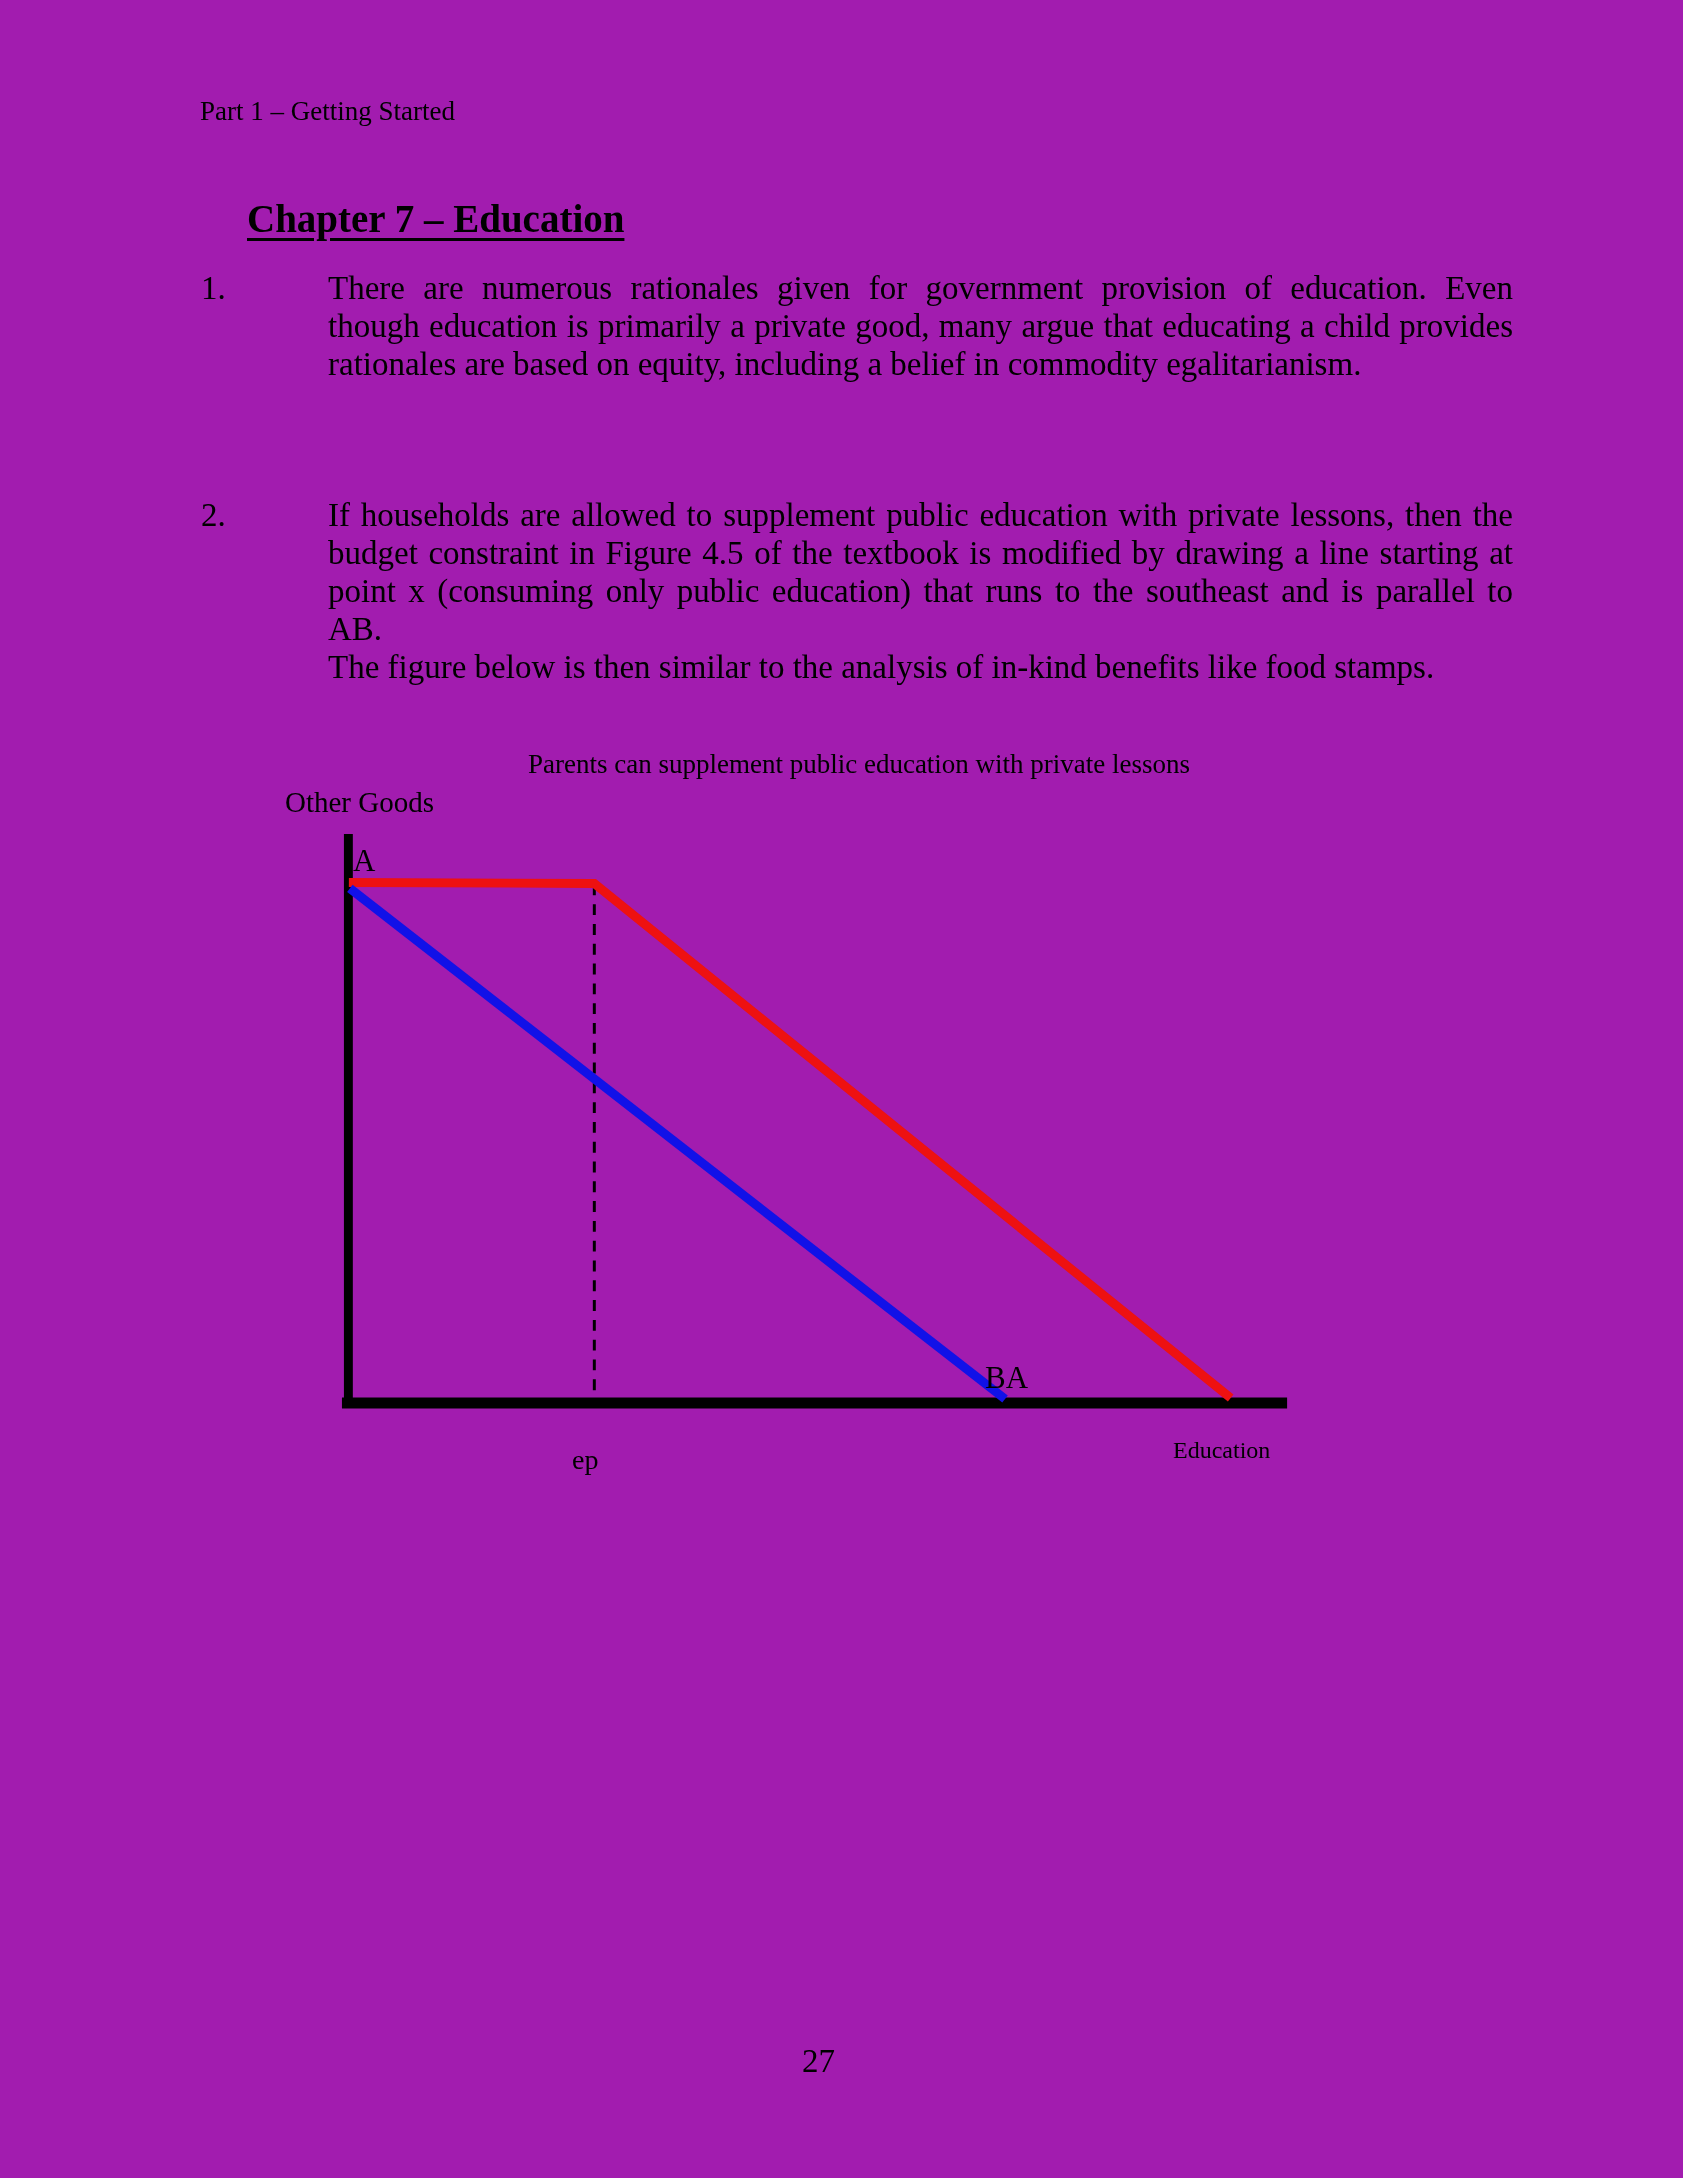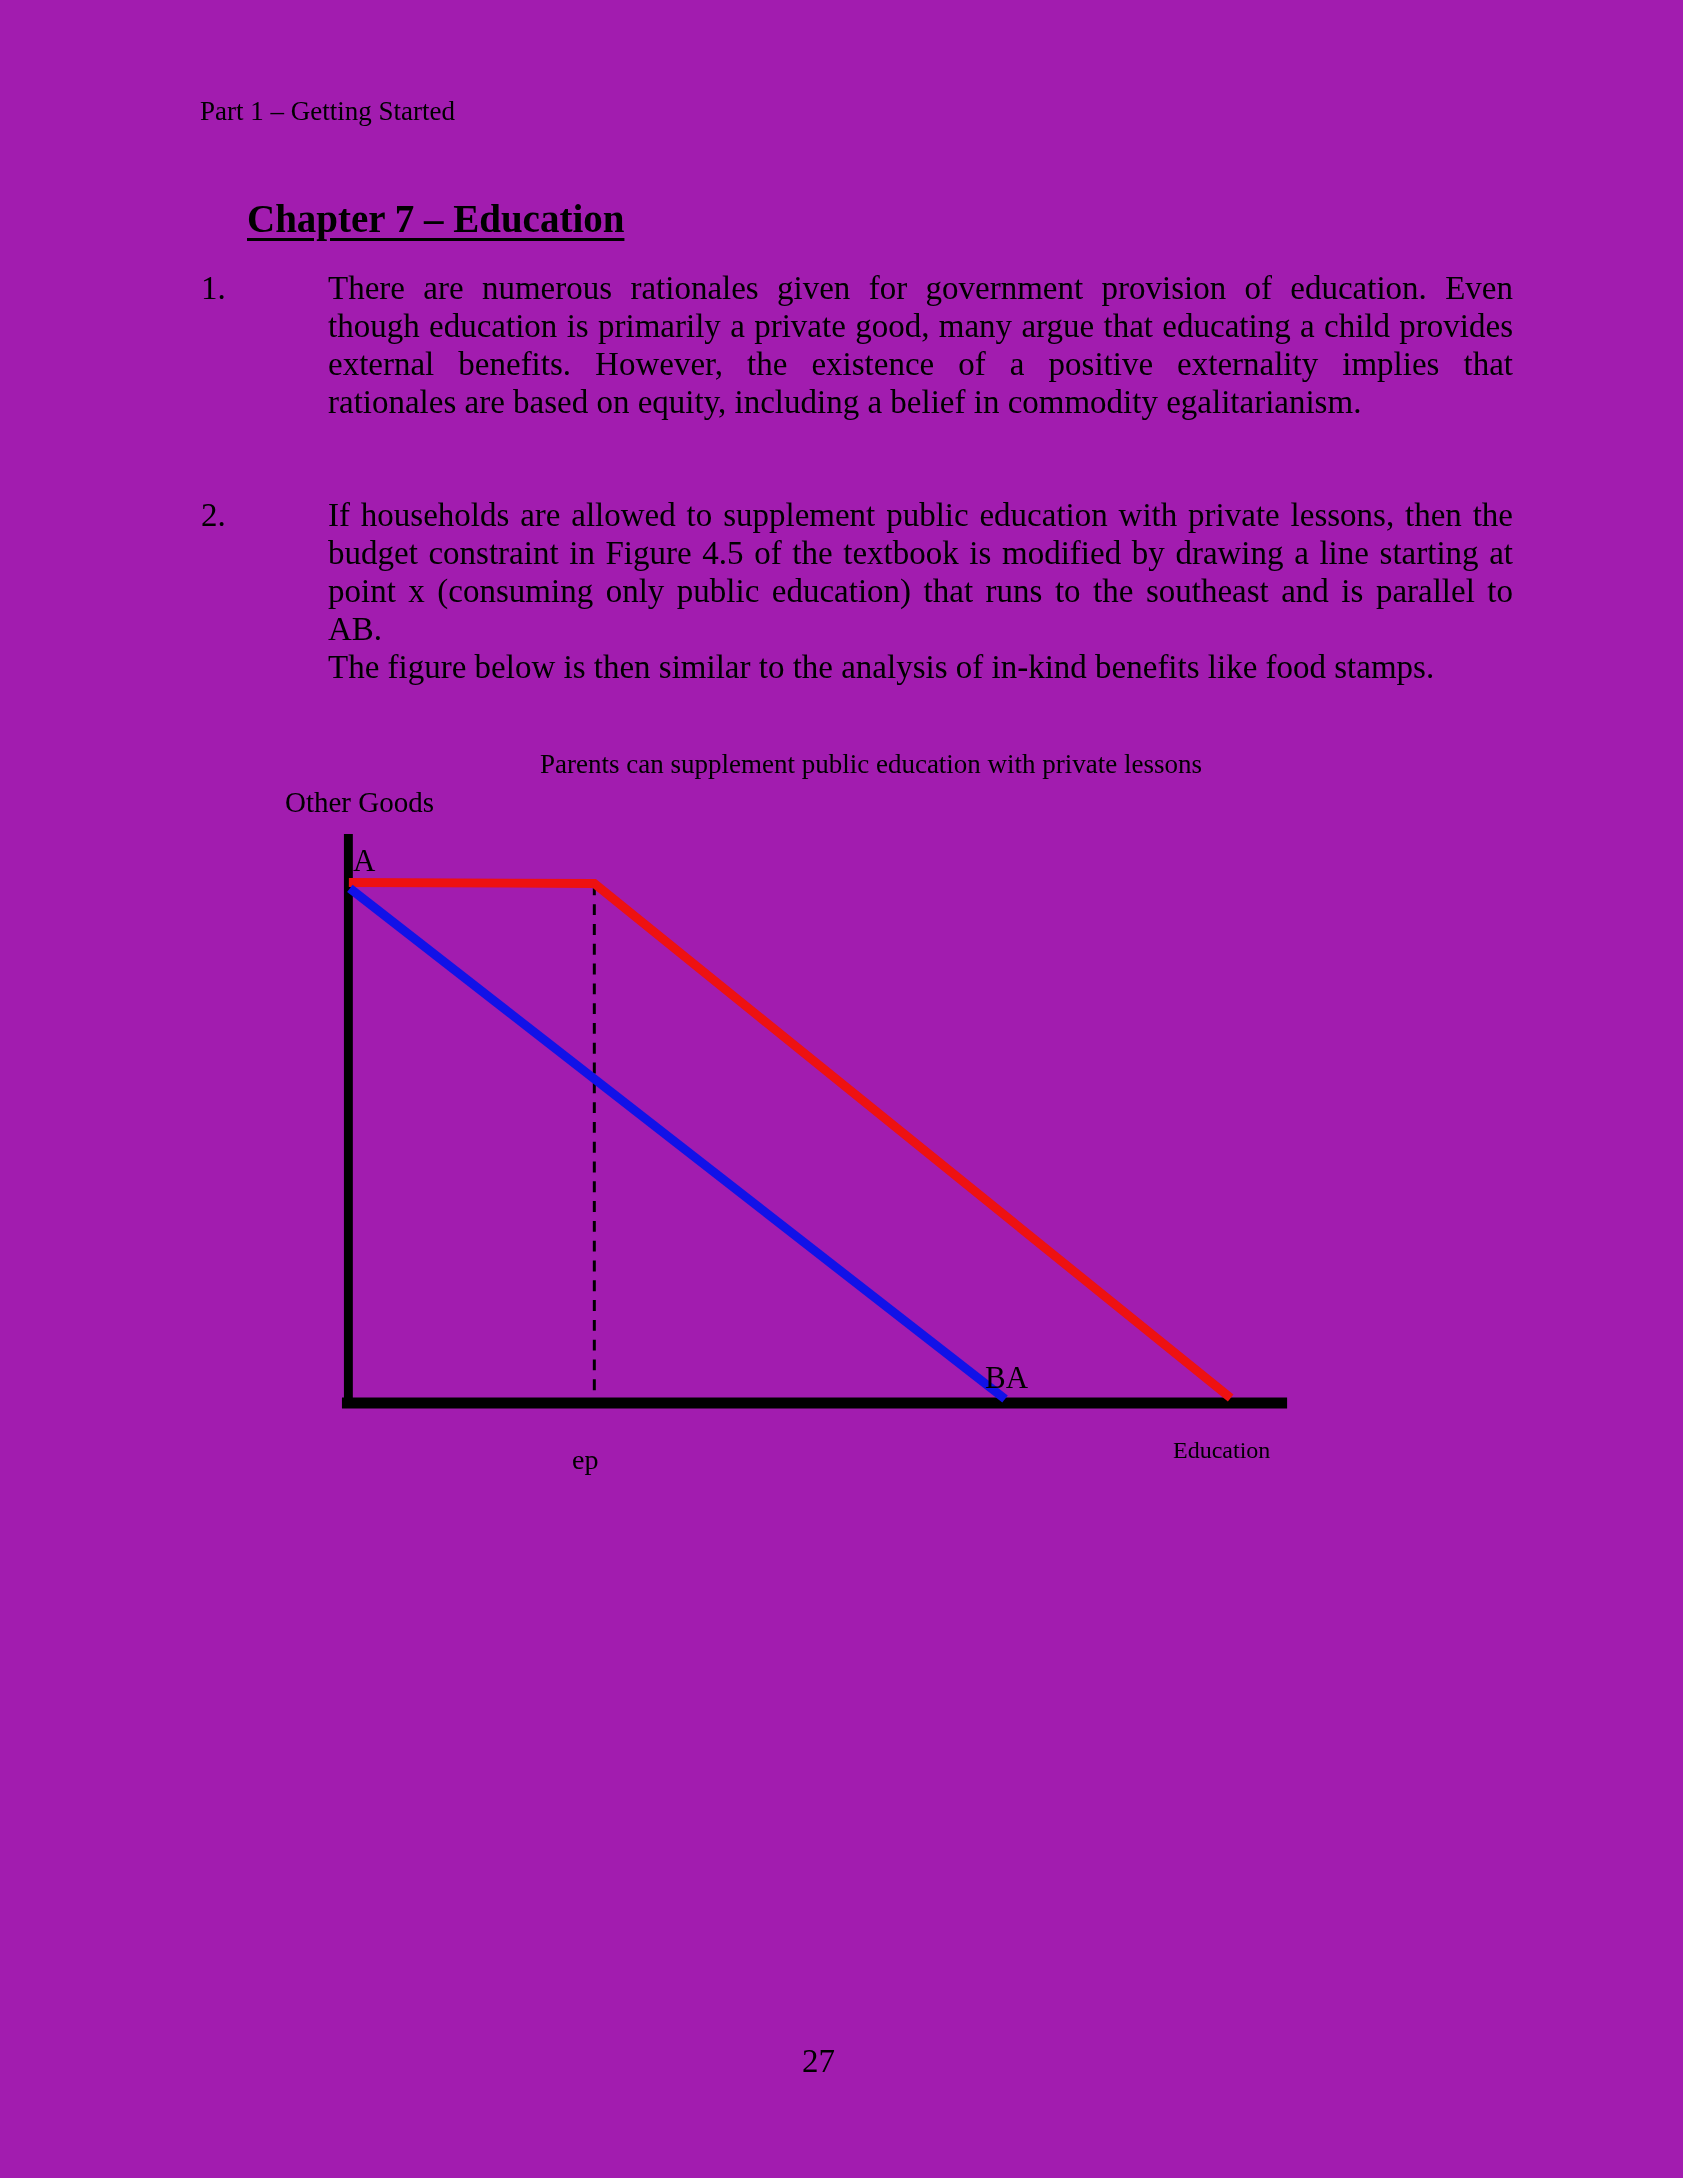--- a/index.html
+++ b/index.html
@@ -48,21 +48,21 @@
     top: 0;
     width: 1185px;
     font-size: 33px;
     line-height: 38px;
     margin-left: 26px;
   }
   .jline { text-align: justify; text-align-last: justify; }
   .lline { text-align: left; }
   .figure-title {
     position: absolute;
-    left: 540px;
+    left: 528px;
     top: 749px;
     font-size: 27px;
     white-space: nowrap;
   }
   .y-axis-label {
     position: absolute;
     left: 285px;
     top: 786px;
     font-size: 29px;
     white-space: nowrap;
@@ -114,21 +114,20 @@
 
   <div class="header-text">Part 1 – Getting Started</div>
 
   <div class="chapter-title">Chapter 7 – Education</div>
 
   <div class="list-item item-1">
     <div class="item-number">1.</div>
     <div class="item-body">
       <div class="jline">There are numerous rationales given for government provision of education.  Even</div>
       <div class="jline">though education is primarily a private good, many argue that educating a child provides</div>
-      <div class="jline">external benefits.   However, the existence of a positive externality implies that</div>
       <div class="lline">rationales are based on equity, including a belief in commodity egalitarianism.</div>
     </div>
   </div>
 
   <div class="list-item item-2">
     <div class="item-number">2.</div>
     <div class="item-body">
       <div class="jline">If households are allowed to supplement public education with private lessons, then the</div>
       <div class="jline">budget constraint in Figure 4.5 of the textbook is modified by drawing a line starting at</div>
       <div class="jline">point x (consuming only public education) that runs to the southeast and is parallel to AB.</div>

